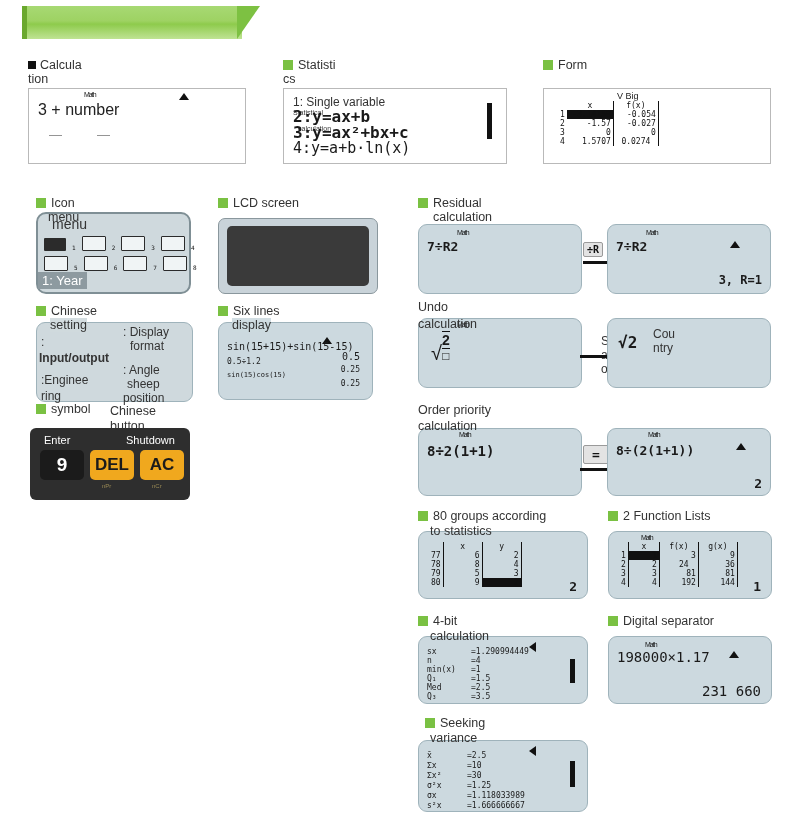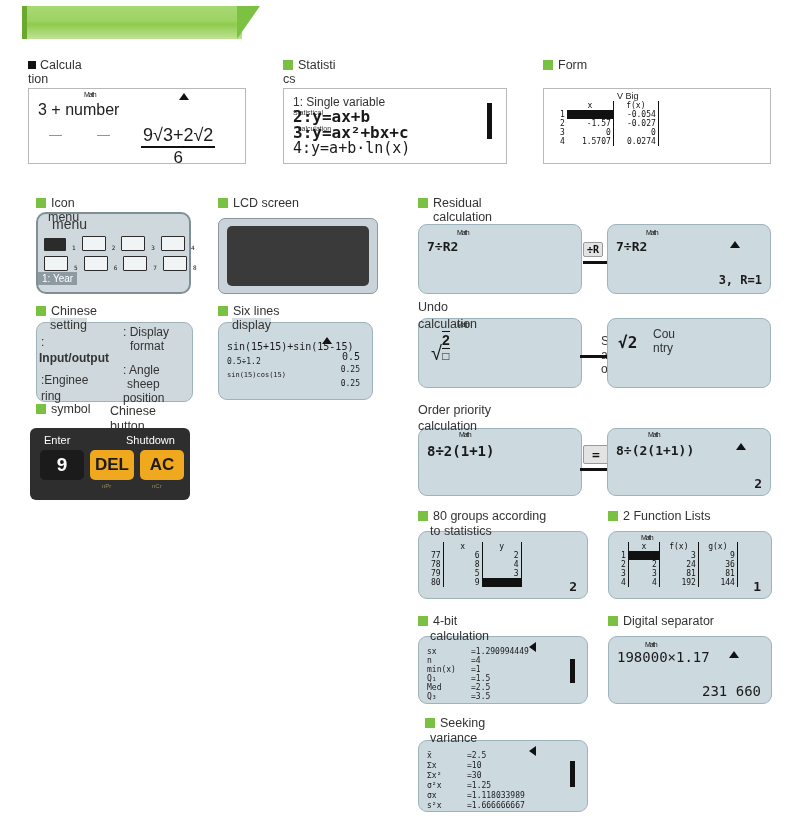--- a/index.html
+++ b/index.html
@@ -87,21 +87,21 @@
   #iconmenu-card{
     background:#cfd9dd;border:2px solid #7f8f95;border-radius:10px;
   }
   .menuicon{
     width:22px;height:13px;background:#2b2b2b;display:inline-block;
     border-radius:1px;position:relative;
   }
   .menuicon.light{background:#f0f4f5;border:1px solid #2b2b2b;}
   .idxnum{font-size:6px;color:#111;font-family:"DejaVu Sans Mono",monospace;}
   .yearbar{
-    position:absolute;background:#8d9aa0;color:#fff;font-size:10px;
+    position:absolute;background:#8d9aa0;color:#fff;font-size:13px;
     padding:1px 4px;font-family:"Liberation Sans",sans-serif;
   }
 
   
   #lcd-device{
     background:#c9d3d9;border:1px solid #8a979d;border-radius:7px;
   }
   #lcd-bezel{
     position:absolute;left:8px;top:7px;right:8px;bottom:7px;
     background:#3a3a3a;border-radius:5px;
@@ -144,24 +144,20 @@
     <span class="sqdark"></span><span>Calcula</span>
     <span class="l2">tion</span>
   </div>
 </div>
 <div class="wcard" style="left:28px;top:88px;width:218px;height:76px;">
   <div class="abs statmark" style="left:55px;top:2px;">Math</div>
   <div class="abs tri-up" style="left:150px;top:4px;"></div>
   <div class="abs" style="left:9px;top:12px;font-size:16px;color:#222;">3 + number</div>
   <div class="abs" style="left:20px;top:38px;font-size:13px;color:#888;">—</div>
   <div class="abs" style="left:68px;top:38px;font-size:13px;color:#888;">—</div>
-  <div class="abs" style="left:112px;top:36px;text-align:center;">
-    <div style="font-size:18px;border-bottom:2px solid #111;padding:0 2px;">9√3+2√2</div>
-    <div style="font-size:17px;">6</div>
-  </div>
 </div>
 
 <div class="abs" style="left:283px;top:58px;width:120px;">
   <div class="seclabel">
     <span class="sq"></span><span>Statisti</span>
     <span class="l2">cs</span>
   </div>
 </div>
 <div class="wcard" style="left:283px;top:88px;width:224px;height:76px;">
   <div class="abs" style="left:9px;top:6px;font-size:12px;color:#333;">1: Single variable</div>
@@ -202,21 +198,21 @@
     </tr>
     <tr>
       <td>3</td>
       <td style="text-align:right;">0</td>
       <td class="vline" style="text-align:right;">0</td>
       <td class="vline"></td>
     </tr>
     <tr>
       <td>4</td>
       <td style="text-align:right;">1.5707</td>
-      <td class="vline" style="text-align:right;">0.0274</td>
+      <td class="vline" style="text-align:center;">0.0274</td>
       <td class="vline"></td>
     </tr>
   </tbody>
     </table>
 </div>
 
 <div class="abs" style="left:36px;top:196px;width:140px;">
   <div class="seclabel">
     <span class="sq"></span><span>Icon</span>
   </div>
@@ -443,21 +439,21 @@
     <tr>
       <td>1</td>
       <td class="vline rowhl" style="text-align:right;">1</td>
       <td class="vline" style="text-align:right;">3</td>
       <td class="vline" style="text-align:right;">9</td>
       <td class="vline"></td>
     </tr>
     <tr>
       <td>2</td>
       <td class="vline" style="text-align:right;">2</td>
-      <td class="vline" style="text-align:right;padding-left:12px;">24</td>
+      <td class="vline" style="text-align:center;padding-left:12px;">24</td>
       <td class="vline" style="text-align:right;">36</td>
       <td class="vline"></td>
     </tr>
     <tr>
       <td>3</td>
       <td class="vline" style="text-align:right;">3</td>
       <td class="vline" style="text-align:right;">81</td>
       <td class="vline" style="text-align:right;">81</td>
       <td class="vline"></td>
     </tr>

